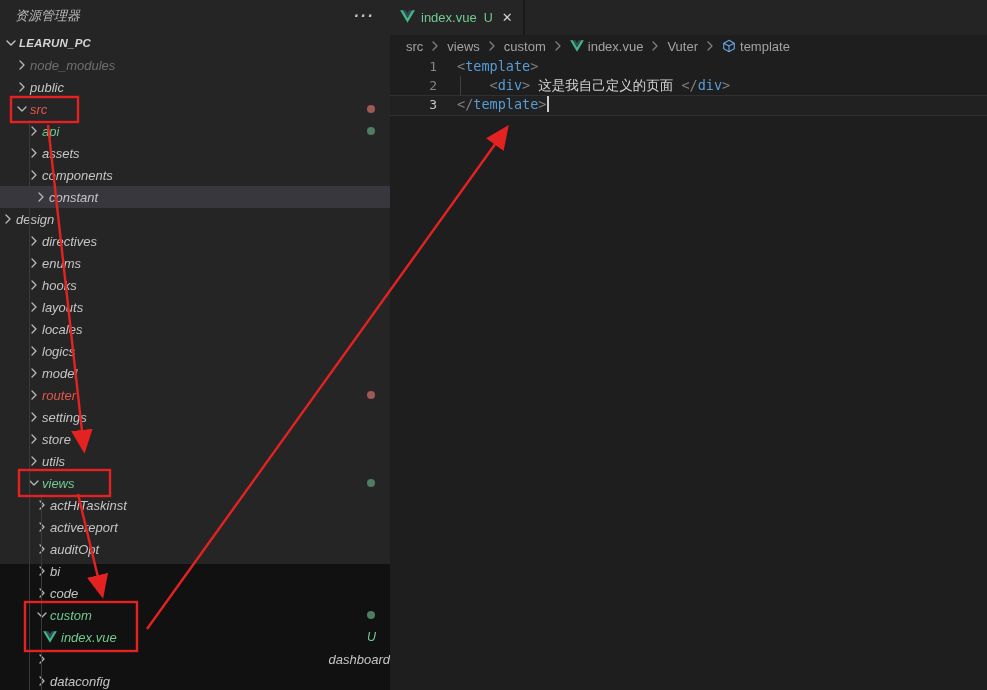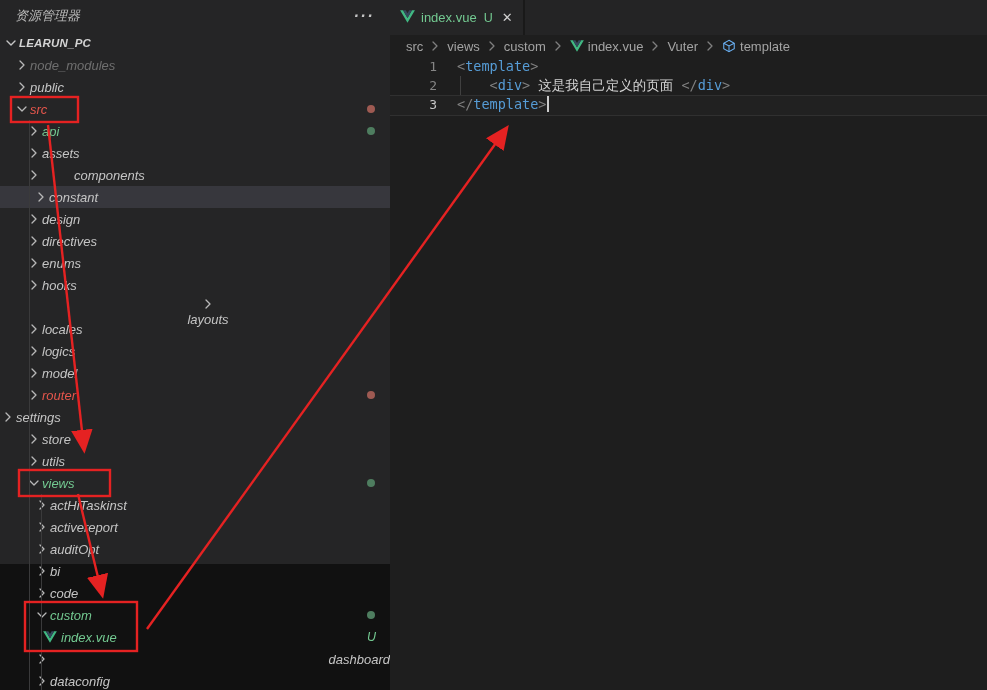--- a/index.html
+++ b/index.html
@@ -111,37 +111,37 @@
         <span class="dot green"></span>
       </div>
       <div class="row" style="padding-left: 26px;">
         <span class="twisty">
           <svg width="16" height="16" viewBox="0 0 16 16">
             <path d="M6 4l4 4-4 4" stroke="#b8b8b8" stroke-width="1.3" fill="none" stroke-linecap="round" stroke-linejoin="round"></path>
           </svg>
         </span>
         <span class="lbl">assets</span>
       </div>
-      <div class="row" style="padding-left: 26px; gap: 32px;">
+      <div class="row" style="padding-left: 26px;">
         <span class="twisty">
           <svg width="16" height="16" viewBox="0 0 16 16">
             <path d="M6 4l4 4-4 4" stroke="#b8b8b8" stroke-width="1.3" fill="none" stroke-linecap="round" stroke-linejoin="round"></path>
           </svg>
         </span>
         <span class="lbl">components</span>
       </div>
       <div class="row selected" style="padding-left: 33px;">
         <span class="twisty">
           <svg width="16" height="16" viewBox="0 0 16 16">
             <path d="M6 4l4 4-4 4" stroke="#b8b8b8" stroke-width="1.3" fill="none" stroke-linecap="round" stroke-linejoin="round"></path>
           </svg>
         </span>
         <span class="lbl">constant</span>
       </div>
-      <div class="row" style="padding-left: 26px;">
+      <div class="row" style="">
         <span class="twisty">
           <svg width="16" height="16" viewBox="0 0 16 16">
             <path d="M6 4l4 4-4 4" stroke="#b8b8b8" stroke-width="1.3" fill="none" stroke-linecap="round" stroke-linejoin="round"></path>
           </svg>
         </span>
         <span class="lbl">design</span>
       </div>
       <div class="row" style="padding-left: 26px;">
         <span class="twisty">
           <svg width="16" height="16" viewBox="0 0 16 16">
@@ -159,21 +159,21 @@
         <span class="lbl">enums</span>
       </div>
       <div class="row" style="padding-left: 26px;">
         <span class="twisty">
           <svg width="16" height="16" viewBox="0 0 16 16">
             <path d="M6 4l4 4-4 4" stroke="#b8b8b8" stroke-width="1.3" fill="none" stroke-linecap="round" stroke-linejoin="round"></path>
           </svg>
         </span>
         <span class="lbl">hooks</span>
       </div>
-      <div class="row" style="padding-left: 26px; flex-direction: column;">
+      <div class="row" style="padding-left: 26px;">
         <span class="twisty">
           <svg width="16" height="16" viewBox="0 0 16 16">
             <path d="M6 4l4 4-4 4" stroke="#b8b8b8" stroke-width="1.3" fill="none" stroke-linecap="round" stroke-linejoin="round"></path>
           </svg>
         </span>
         <span class="lbl">layouts</span>
       </div>
       <div class="row" style="padding-left: 26px; text-align: right;">
         <span class="twisty">
           <svg width="16" height="16" viewBox="0 0 16 16">
@@ -200,21 +200,21 @@
       </div>
       <div class="row c-red" style="padding-left: 26px;">
         <span class="twisty">
           <svg width="16" height="16" viewBox="0 0 16 16">
             <path d="M6 4l4 4-4 4" stroke="#b8b8b8" stroke-width="1.3" fill="none" stroke-linecap="round" stroke-linejoin="round"></path>
           </svg>
         </span>
         <span class="lbl">router</span>
         <span class="dot red"></span>
       </div>
-      <div class="row" style="">
+      <div class="row" style="padding-left: 26px;">
         <span class="twisty">
           <svg width="16" height="16" viewBox="0 0 16 16">
             <path d="M6 4l4 4-4 4" stroke="#b8b8b8" stroke-width="1.3" fill="none" stroke-linecap="round" stroke-linejoin="round"></path>
           </svg>
         </span>
         <span class="lbl">settings</span>
       </div>
       <div class="row" style="padding-left: 26px;">
         <span class="twisty">
           <svg width="16" height="16" viewBox="0 0 16 16">

